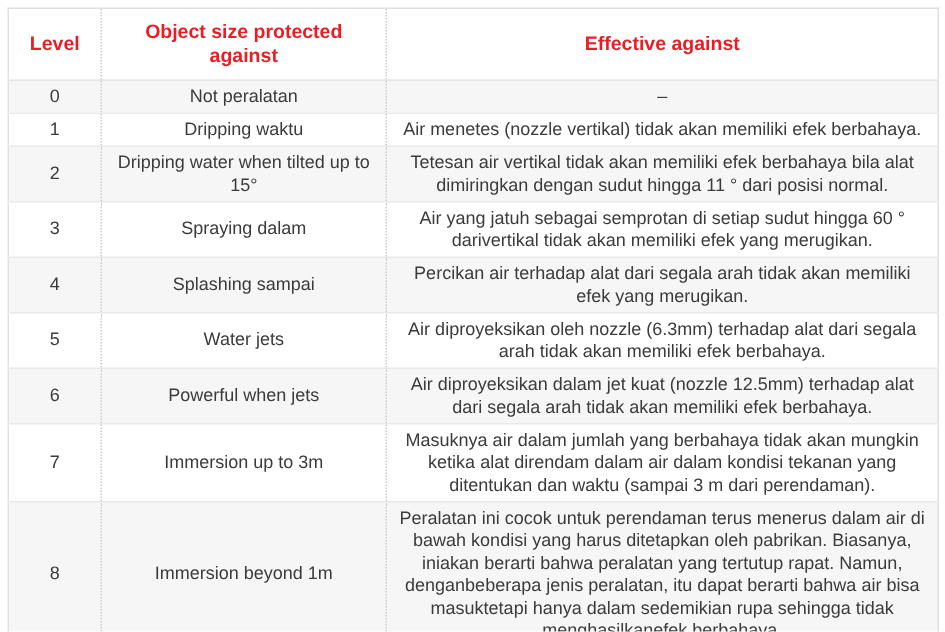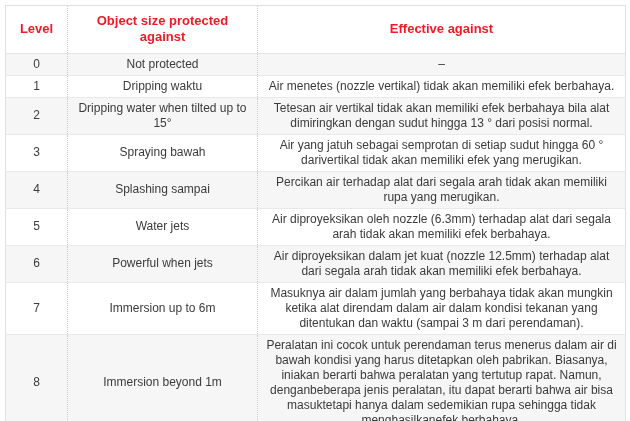--- a/index.html
+++ b/index.html
@@ -71,56 +71,56 @@
     <thead>
       <tr>
         <th>Level</th>
         <th>Object size protected against</th>
         <th>Effective against</th>
       </tr>
     </thead>
     <tbody>
       <tr class="stripe">
         <td>0</td>
-        <td>Not protected</td>
+        <td>Not peralatan</td>
         <td>–</td>
       </tr>
       <tr>
         <td>1</td>
         <td>Dripping waktu</td>
         <td>Air menetes (nozzle vertikal) tidak akan memiliki efek berbahaya.</td>
       </tr>
       <tr class="stripe">
         <td>2</td>
         <td>Dripping water when tilted up to 15°</td>
-        <td>Tetesan air vertikal tidak akan memiliki efek berbahaya bila alat dimiringkan dengan sudut hingga 13 ° dari posisi normal.</td>
+        <td>Tetesan air vertikal tidak akan memiliki efek berbahaya bila alat dimiringkan dengan sudut hingga 11 ° dari posisi normal.</td>
       </tr>
       <tr>
         <td>3</td>
-        <td>Spraying bawah</td>
+        <td>Spraying dalam</td>
         <td>Air yang jatuh sebagai semprotan di setiap sudut hingga 60 ° darivertikal tidak akan memiliki efek yang merugikan.</td>
       </tr>
       <tr class="stripe">
         <td>4</td>
         <td>Splashing sampai</td>
-        <td>Percikan air terhadap alat dari segala arah tidak akan memiliki rupa yang merugikan.</td>
+        <td>Percikan air terhadap alat dari segala arah tidak akan memiliki efek yang merugikan.</td>
       </tr>
       <tr>
         <td>5</td>
         <td>Water jets</td>
         <td>Air diproyeksikan oleh nozzle (6.3mm) terhadap alat dari segala arah tidak akan memiliki efek berbahaya.</td>
       </tr>
       <tr class="stripe">
         <td>6</td>
         <td>Powerful when jets</td>
         <td>Air diproyeksikan dalam jet kuat (nozzle 12.5mm) terhadap alat dari segala arah tidak akan memiliki efek berbahaya.</td>
       </tr>
       <tr>
         <td>7</td>
-        <td>Immersion up to 6m</td>
+        <td>Immersion up to 3m</td>
         <td>Masuknya air dalam jumlah yang berbahaya tidak akan mungkin ketika alat direndam dalam air dalam kondisi tekanan yang ditentukan dan waktu (sampai 3 m dari perendaman).</td>
       </tr>
       <tr class="stripe">
         <td>8</td>
         <td>Immersion beyond 1m</td>
         <td>Peralatan ini cocok untuk perendaman terus menerus dalam air di bawah kondisi yang harus ditetapkan oleh pabrikan. Biasanya, iniakan berarti bahwa peralatan yang tertutup rapat. Namun, denganbeberapa jenis peralatan, itu dapat berarti bahwa air bisa masuktetapi hanya dalam sedemikian rupa sehingga tidak menghasilkanefek berbahaya.</td>
       </tr>
     </tbody>
   </table>
 </div>

